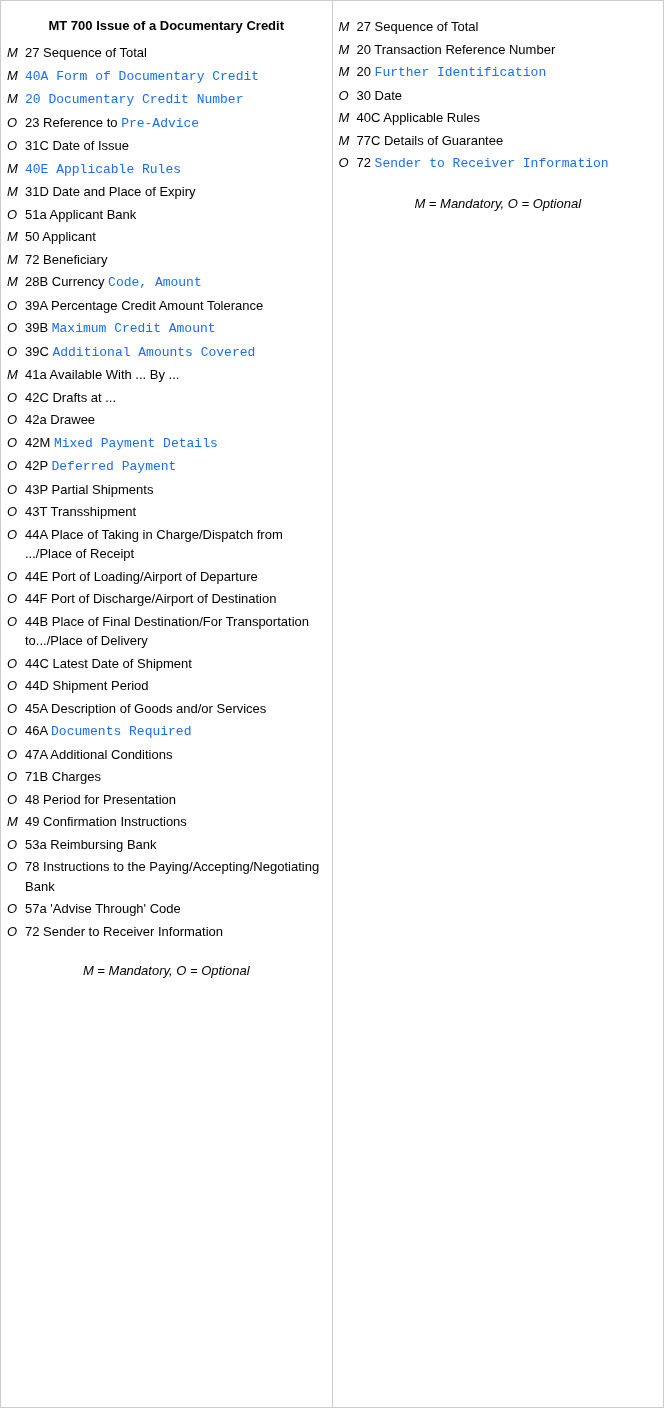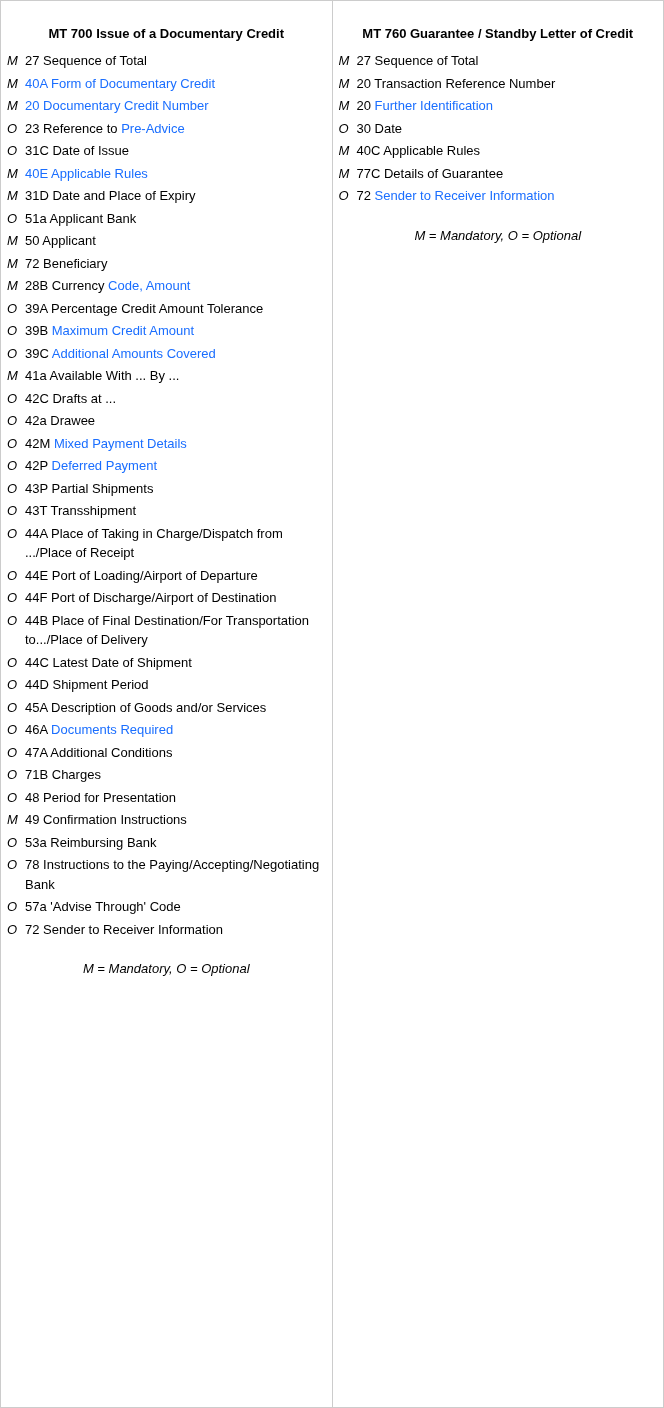--- a/index.html
+++ b/index.html
@@ -11,21 +11,21 @@
       width: 664px;
     }
     .container {
       display: flex;
       width: 664px;
       min-height: 1408px;
       border: 1px solid #ccc;
     }
     .col {
       flex: 1;
-      padding: 24px 6px;
+      padding: 16px 6px;
       border-right: 1px solid #ccc;
     }
     .col:last-child {
       border-right: none;
     }
     .col-header {
       font-weight: bold;
       text-align: center;
       font-size: 13px;
       margin-bottom: 8px;
@@ -39,21 +39,21 @@
     }
     .row .flag {
       min-width: 14px;
       font-style: italic;
       color: #000;
       margin-right: 4px;
     }
     .row .content {
       flex: 1;
     }
-    .blue { color: #1a6eff; }
+    .blue { color: #1a6eff; font-family: Liberation Mono, monospace; }
     .mandatory-note {
       text-align: center;
       margin-top: 22px;
       font-style: italic;
     }
   </style>
 </head>
 <body>
 
 <div class="container">
@@ -207,21 +207,20 @@
         <div class="row">
           <span class="flag">O</span>
           <span class="content">72 Sender to Receiver Information</span>
         </div>
       </div>
     <div class="mandatory-note">
       <span>M = Mandatory, O = Optional</span>
     </div>
   </div>
   <div class="col">
-    <div class="col-header">MT 760 Guarantee / Standby Letter of Credit</div>
     <div id="right-rows">
         <div class="row">
           <span class="flag">M</span>
           <span class="content">27 Sequence of Total</span>
         </div>
         <div class="row">
           <span class="flag">M</span>
           <span class="content">20 Transaction Reference Number</span>
         </div>
         <div class="row">

